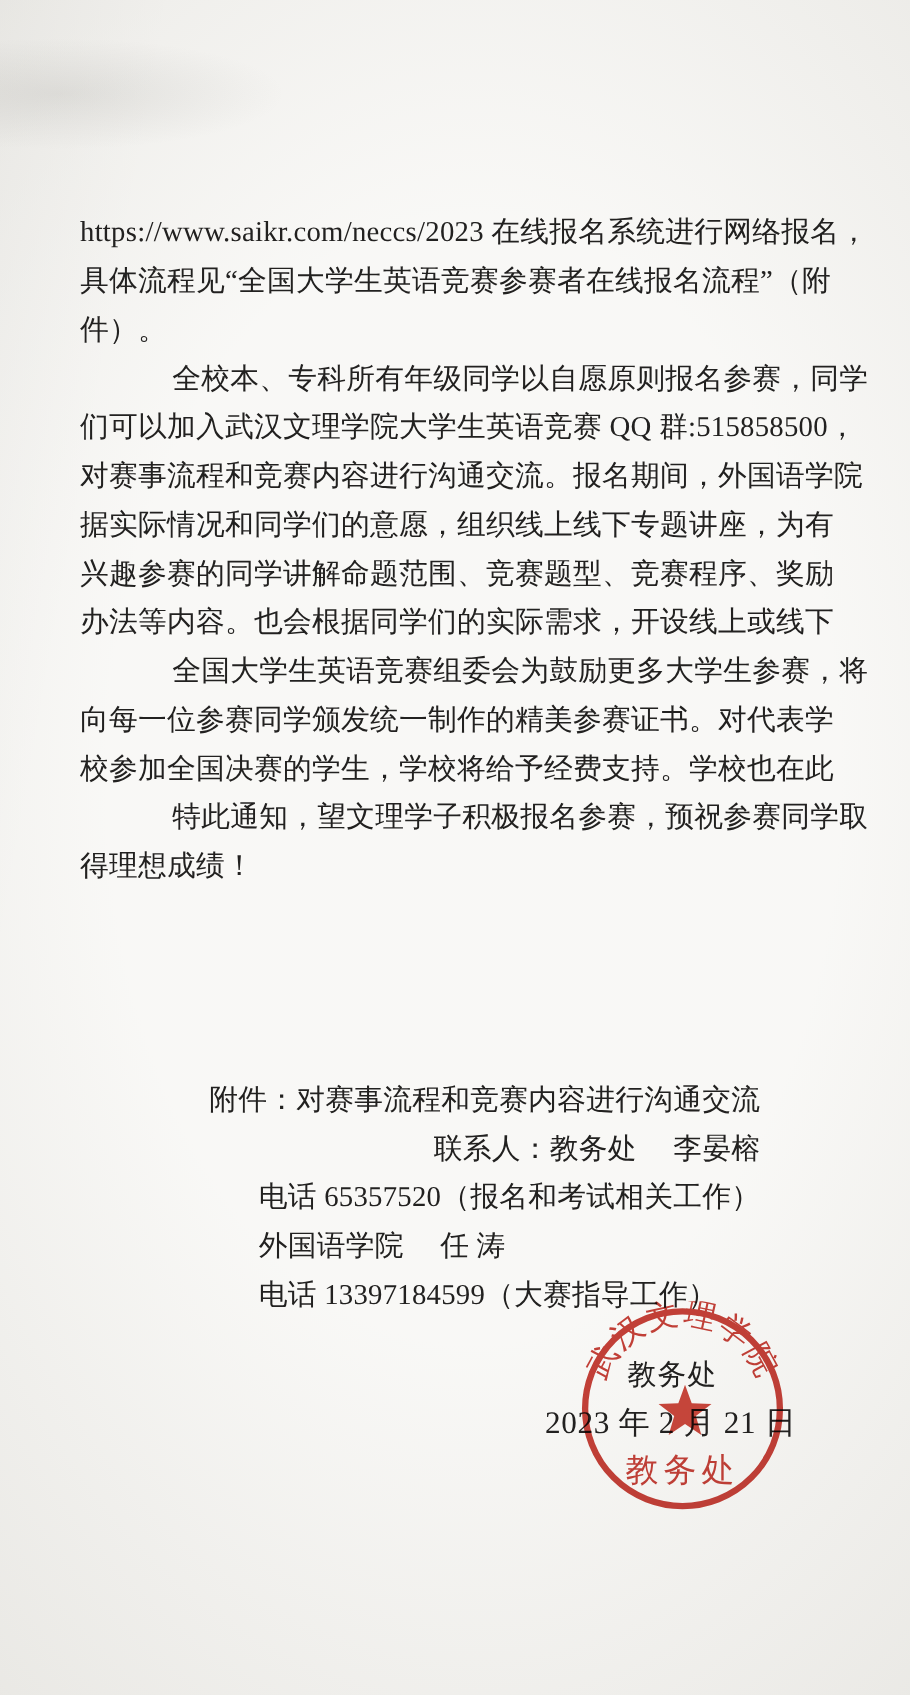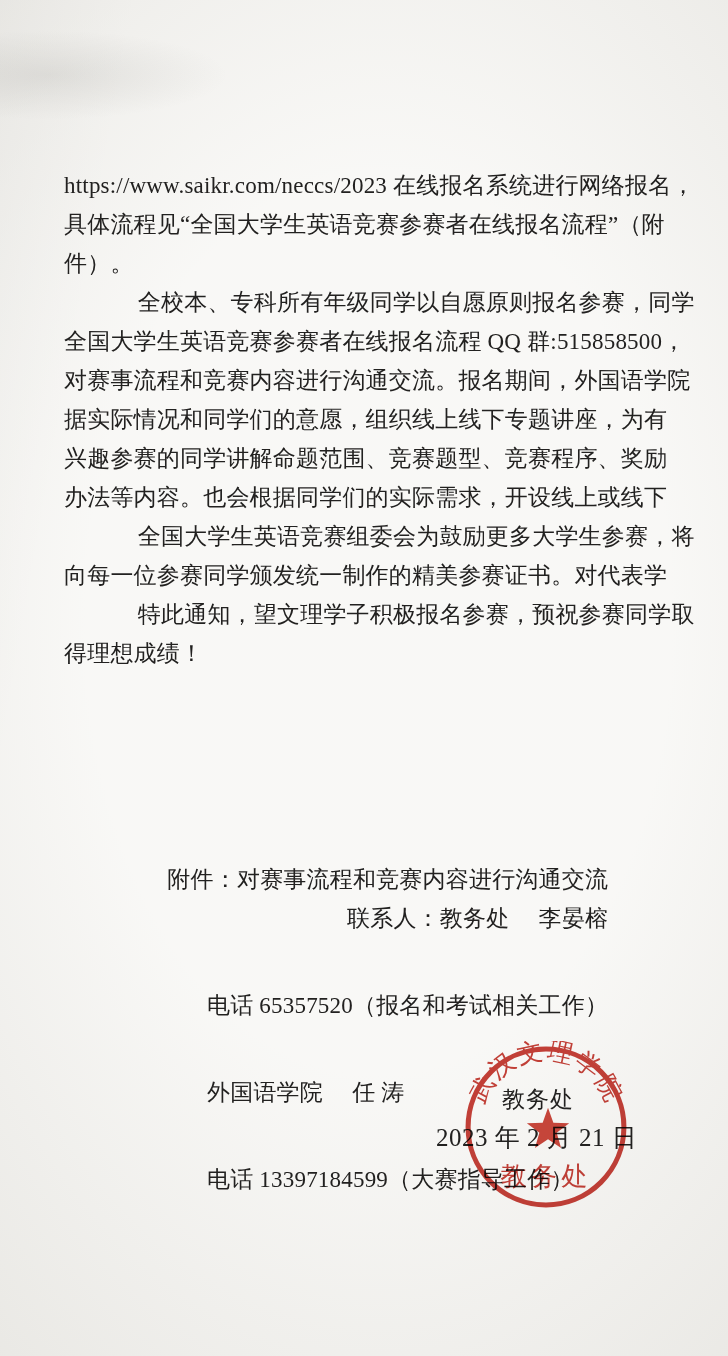--- a/index.html
+++ b/index.html
@@ -19,21 +19,21 @@
     background:radial-gradient(ellipse at 30% 50%, rgba(120,118,112,.14), rgba(120,118,112,0) 70%);
     pointer-events:none;
   }
   .text-block{
     position:absolute;left:64px;top:166px;
     font-size:23px;line-height:39px;letter-spacing:.2px;
   }
   .footer-block{top:860px;}
   .line{white-space:pre;}
   .ind2{padding-left:46px;text-align:right;}
-  .ind6{padding-left:143px;margin-top:48px;}
+  .ind6{padding-left:143px;}
   .sig-dept{
     position:absolute;left:502px;top:1084px;
     font-size:23px;letter-spacing:1px;white-space:pre;
   }
   .sig-date{
     position:absolute;left:436px;top:1121px;
     font-size:25px;letter-spacing:.5px;white-space:pre;
   }
   .seal{
     position:absolute;left:460px;top:1041px;width:172px;height:172px;
@@ -44,27 +44,28 @@
 <body>
 
 <div class="page">
   <div class="smudge"></div>
 
   <div class="text-block">
     <div class="line">https://www.saikr.com/neccs/2023 在线报名系统进行网络报名，</div>
     <div class="line">具体流程见“全国大学生英语竞赛参赛者在线报名流程”（附</div>
     <div class="line">件）。</div>
     <div class="line ind2">全校本、专科所有年级同学以自愿原则报名参赛，同学</div>
-    <div class="line">全国大学生英语竞赛参赛者在线报名流程 QQ 群:515858500，</div>
+    <div class="line">们可以加入武汉文理学院大学生英语竞赛 QQ 群:515858500，</div>
     <div class="line">对赛事流程和竞赛内容进行沟通交流。报名期间，外国语学院</div>
     <div class="line">据实际情况和同学们的意愿，组织线上线下专题讲座，为有</div>
     <div class="line">兴趣参赛的同学讲解命题范围、竞赛题型、竞赛程序、奖励</div>
     <div class="line">办法等内容。也会根据同学们的实际需求，开设线上或线下</div>
     <div class="line ind2">全国大学生英语竞赛组委会为鼓励更多大学生参赛，将</div>
     <div class="line">向每一位参赛同学颁发统一制作的精美参赛证书。对代表学</div>
+    <div class="line">校参加全国决赛的学生，学校将给予经费支持。学校也在此</div>
     <div class="line ind2">特此通知，望文理学子积极报名参赛，预祝参赛同学取</div>
     <div class="line">得理想成绩！</div>
   </div>
 
   <div class="text-block footer-block">
     <div class="line ind2">附件：对赛事流程和竞赛内容进行沟通交流</div>
     <div class="line ind2">联系人：教务处　 李晏榕</div>
     <div class="line ind6">电话 65357520（报名和考试相关工作）</div>
     <div class="line ind6">外国语学院　 任 涛</div>
     <div class="line ind6">电话 13397184599（大赛指导工作）</div>

